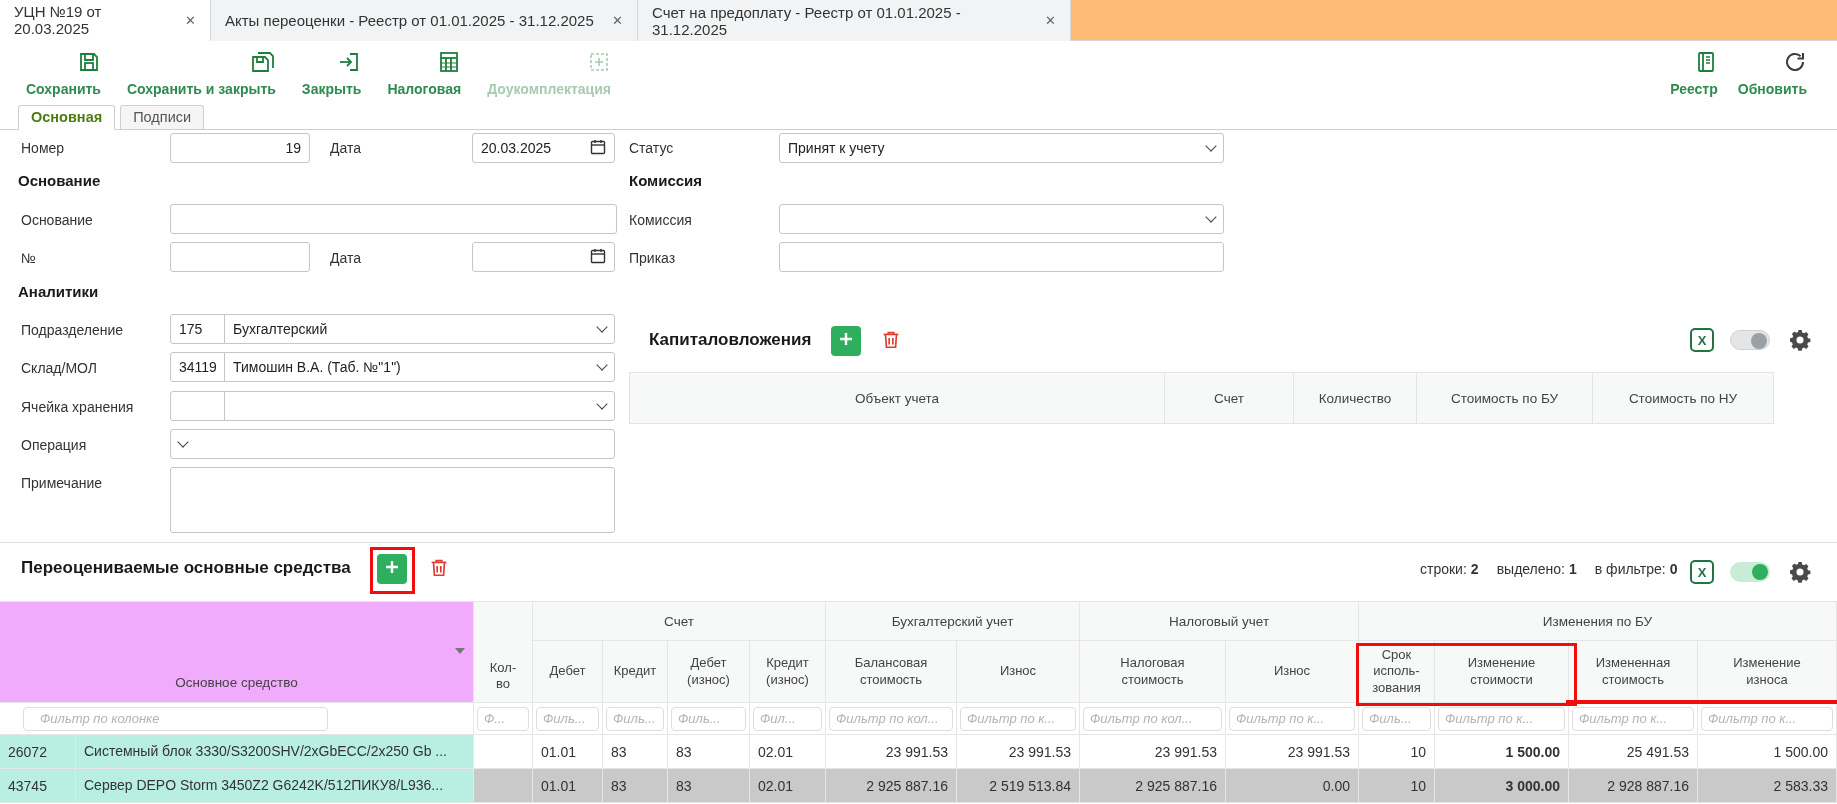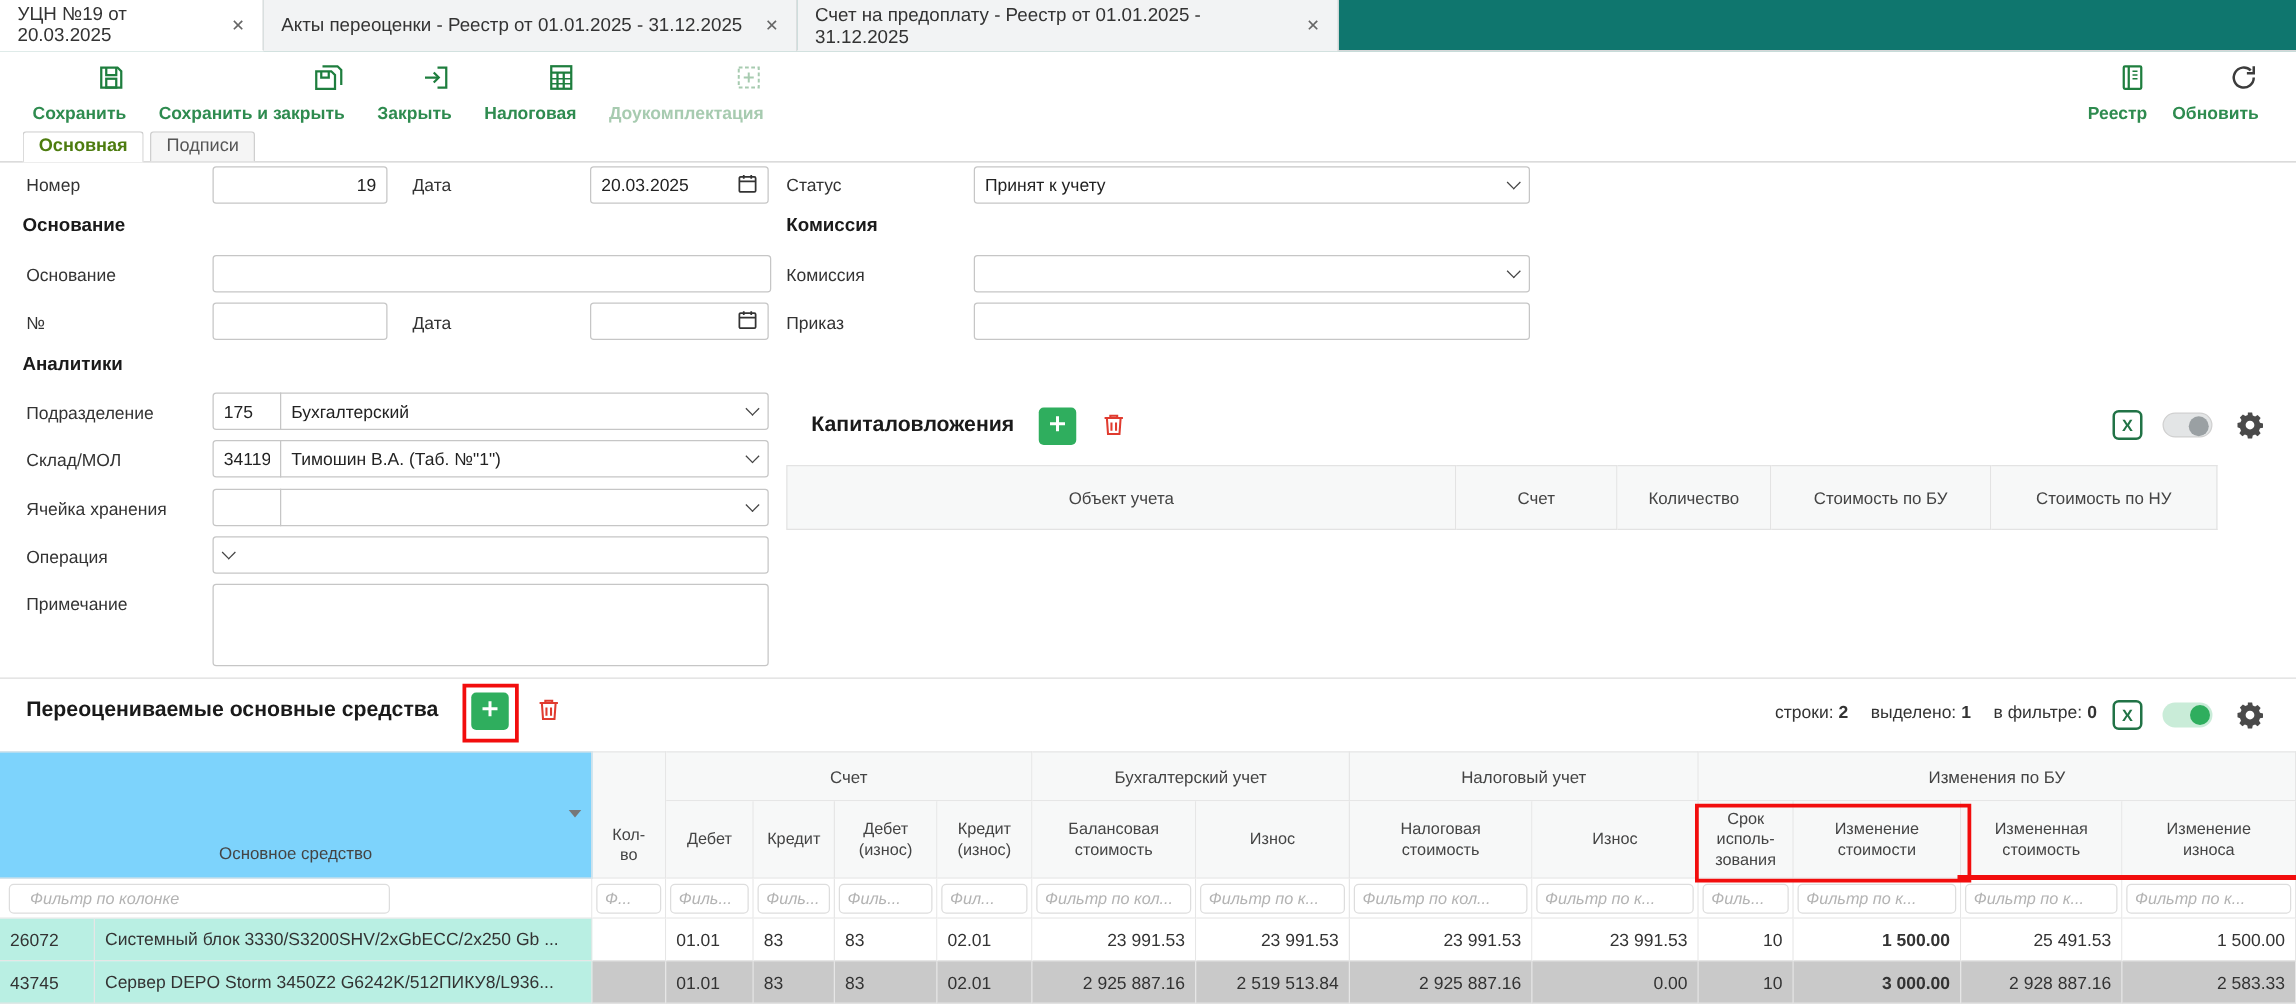--- a/index.html
+++ b/index.html
@@ -1,21 +1,21 @@
 <!DOCTYPE html>
 <html><head>
 <meta charset="utf-8">
 <style>
   * { box-sizing: border-box; margin: 0; padding: 0; }
   html,body { width:1837px; height:804px; }
   body { font-family:"Liberation Sans", sans-serif; background:#fff; color:#333; overflow:hidden; }
   .screen { position:relative; width:1837px; height:804px; background:#fff; }
 
   
-  .tabbar { position:absolute; left:0; top:0; width:1837px; height:41px; background:#0f766e; border-bottom:1px solid #d5d7d8; display:flex; }
+  .tabbar { position:absolute; left:0; top:0; width:1837px; height:41px; background:#fdba74; border-bottom:1px solid #d5d7d8; display:flex; }
   .wtab { height:41px; display:flex; align-items:center; justify-content:space-between; padding:0 14px; border-right:1px solid #d5d7d8; background:#f2f3f4; font-size:15px; color:#333; cursor:default; }
   .wtab.active { background:#fff; border-bottom:1px solid #fff; margin-bottom:-1px; }
   .wtab .x { margin-left:14px; color:#666; font-size:13px; }
 
   
   .toolbar { position:absolute; left:0; top:42px; width:1837px; height:63px; background:#fff; display:flex; align-items:center; }
   .tbtn { display:flex; flex-direction:column; align-items:flex-end; gap:3px; margin-left:26px; cursor:pointer; }
   .tbtn .lbl { font-size:14px; color:#2e8b4f; font-weight:bold; }
   .tbtn.disabled .lbl { color:#a7cbb0; }
   .tb-right { position:absolute; right:30px; top:0; height:63px; display:flex; align-items:center; gap:20px;margin-left:12px; }
@@ -56,28 +56,28 @@
   .atitle { position:absolute; left:21px; top:558px; font-size:17px; font-weight:bold; color:#1a1a1a; }
   .stats { position:absolute; left:1420px; top:561px; display:flex; gap:18px; font-size:14px; color:#333; align-items:center; }
   .stats b { margin-left:4px; }
 
   .atable { position:absolute; left:0; top:601px; width:1837px; display:grid;
     grid-template-columns:76px 398px 59px 70px 65px 82px 76px 131px 123px 146px 133px 76px 134px 129px 139px;
     grid-template-rows:40px 62px 32px 34px 34px; font-size:14px; }
   .atable > div { border-right:1px solid #e6e6e6; border-bottom:1px solid #e6e6e6; }
   .gcell { background:#f7f8f8; display:flex; align-items:center; justify-content:center; font-size:13.5px; color:#444; border-top:1px solid #e6e6e6; }
   .hcell { background:#f7f8f8; display:flex; align-items:center; justify-content:center; text-align:center; font-size:13px; color:#444; white-space:pre-line; line-height:1.25; }
-  .h-name { grid-column:1/3; grid-row:1/3; background:#7dd3fc; position:relative; display:flex; align-items:flex-end; justify-content:center; padding-bottom:12px; font-size:13.5px; color:#444; border-top:1px solid #e6e6e6; }
+  .h-name { grid-column:1/3; grid-row:1/3; background:#f0abfc; position:relative; display:flex; align-items:flex-end; justify-content:center; padding-bottom:12px; font-size:13.5px; color:#444; border-top:1px solid #e6e6e6; }
   .h-qty  { grid-column:3; grid-row:1/3; background:#f7f8f8; display:flex; align-items:flex-end; justify-content:center; padding-bottom:10px; text-align:center; white-space:pre-line; font-size:13px; line-height:1.25; color:#444; border-top:1px solid #e6e6e6; }
   .sort-tri { position:absolute; right:8px; top:46px; width:0; height:0; border-left:5px solid transparent; border-right:5px solid transparent; border-top:6px solid #777; }
   .fcell { display:flex; align-items:center; padding:0 3px; background:#fff; }
   .fcell input { width:100%; height:24px; border:1px solid #ddd; border-radius:4px; font-family:"Liberation Sans",sans-serif; font-size:13px; padding:0 6px; color:#444; }
   .fcell input::placeholder { color:#b3b3b3; font-style:italic; }
   .f-name { grid-column:1/3; }
-  .f-name input { width:305px; margin-left:4px;padding-left:16px; }
+  .f-name input { width:305px; margin-left:20px;padding-left:16px; }
   .dcell { display:flex; align-items:center; padding:0 8px; background:#fff; white-space:nowrap; overflow:hidden; }
   .dcell.num { justify-content:flex-end; }
   .dcell.ellip { text-overflow:ellipsis; display:block; line-height:33px; }
   .teal { background:#b9efe3; }
   .selrow { background:#c9c9c9; }
 
   
   .redbox { position:absolute; border:3px solid #f20d0d; pointer-events:none; }
   .redline { position:absolute; background:#f20d0d; pointer-events:none; }
 </style>

